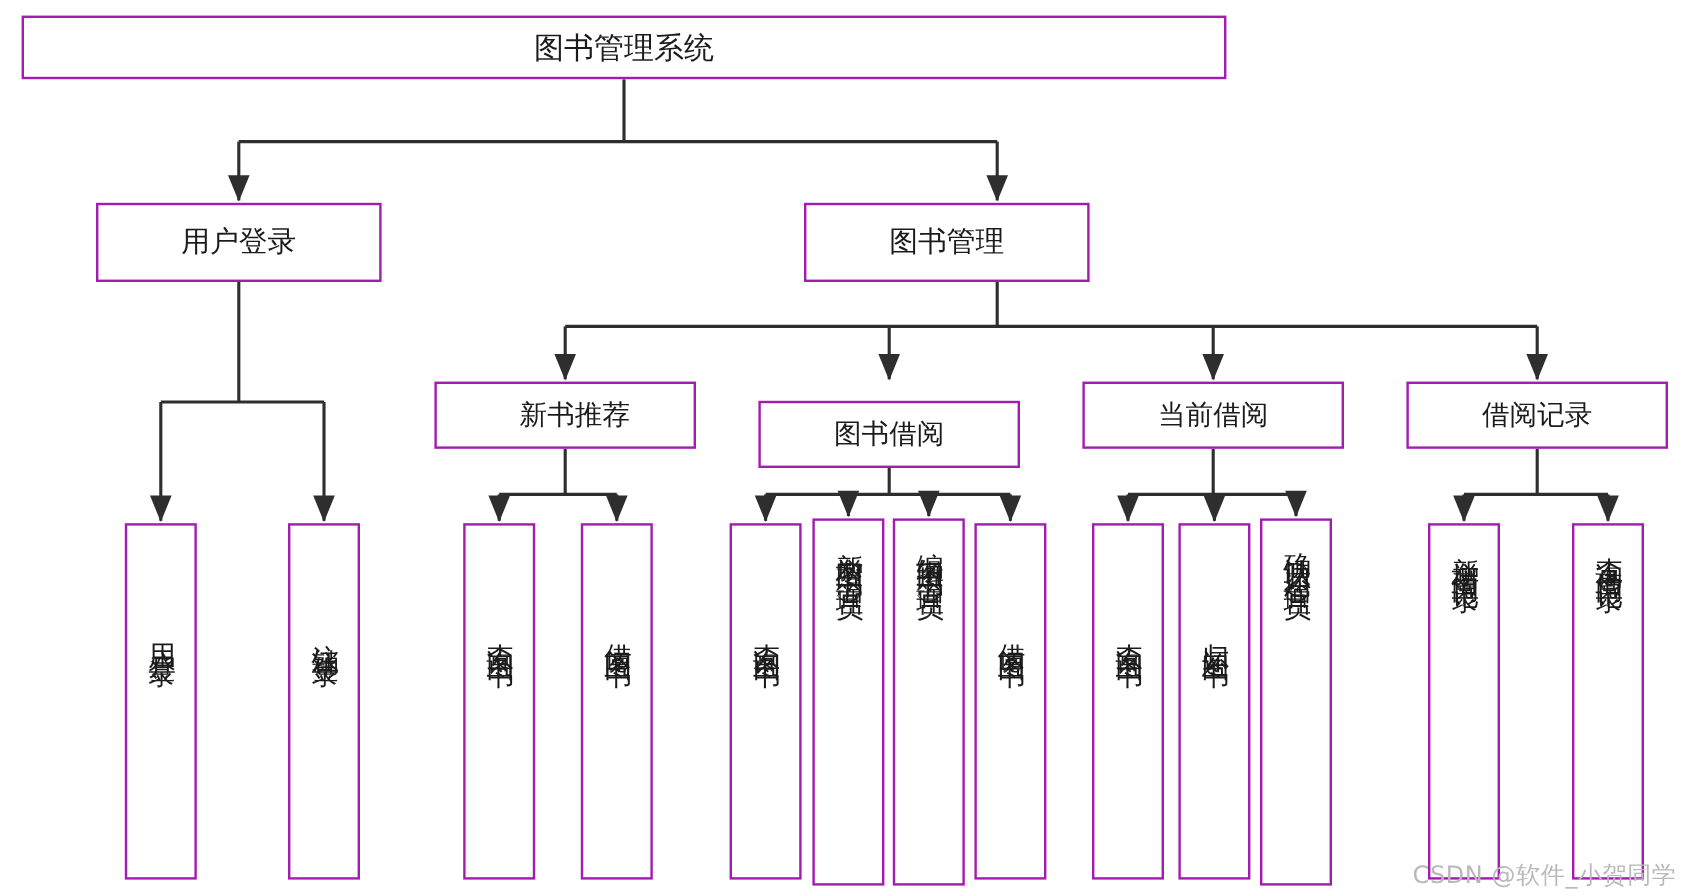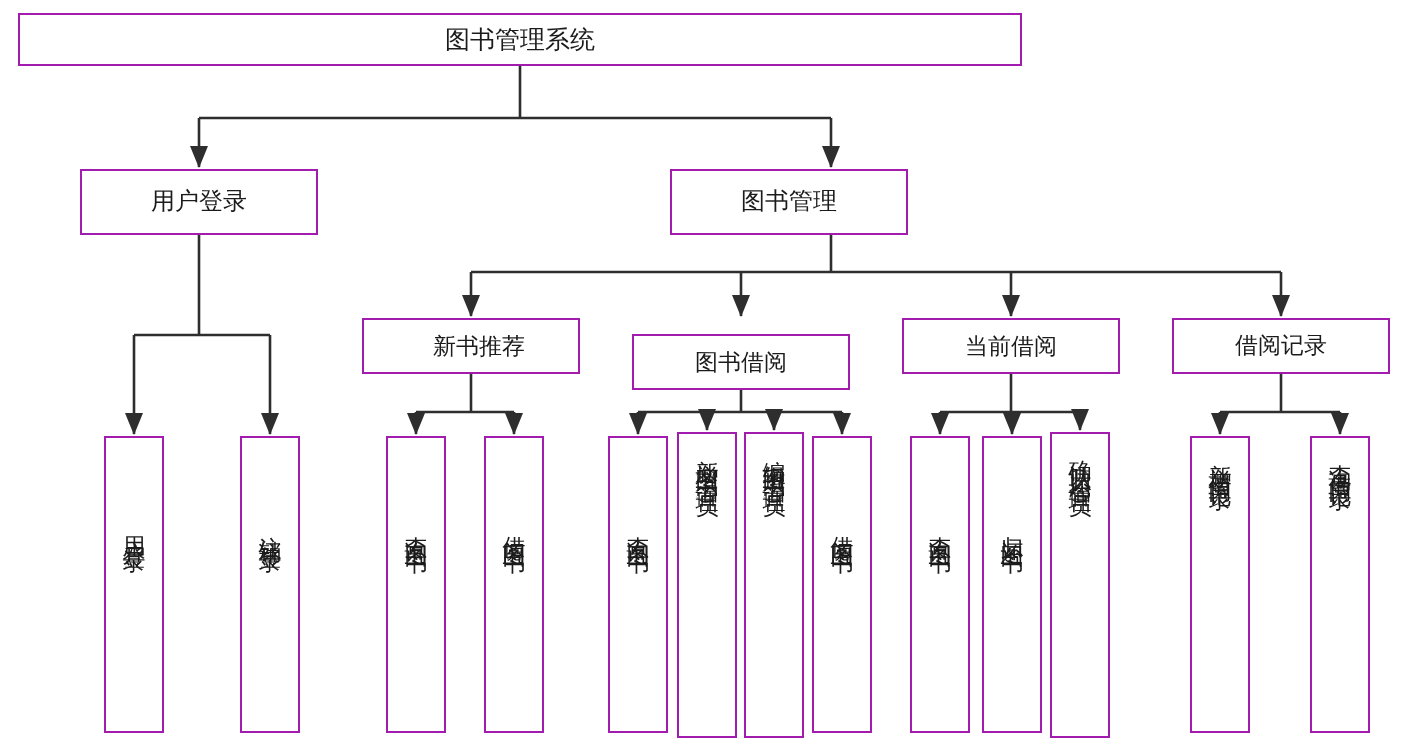--- a/index.html
+++ b/index.html
@@ -188,13 +188,14 @@
         <span class="node-label">确认归还（管理员）</span>
       </div>
       <div class="node-box node-leaf-box node-leaf leaf-tall" style="left: 1190px; top: 436px; width: 60px; height: 297px;">
         <span class="node-label">新增借阅记录</span>
       </div>
       <div class="node-box node-leaf-box node-leaf leaf-tall" style="left: 1310px; top: 436px; width: 60px; height: 297px;">
         <span class="node-label">查询借阅记录</span>
       </div>
     </div>
 
+  <div class="watermark">CSDN @软件_小贺同学</div>
 </div>
 
 </body></html>

